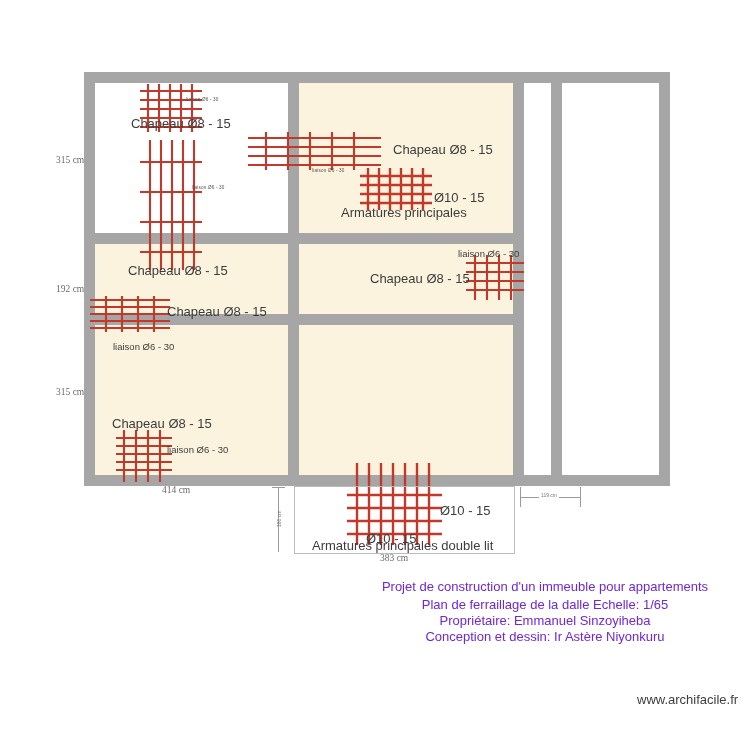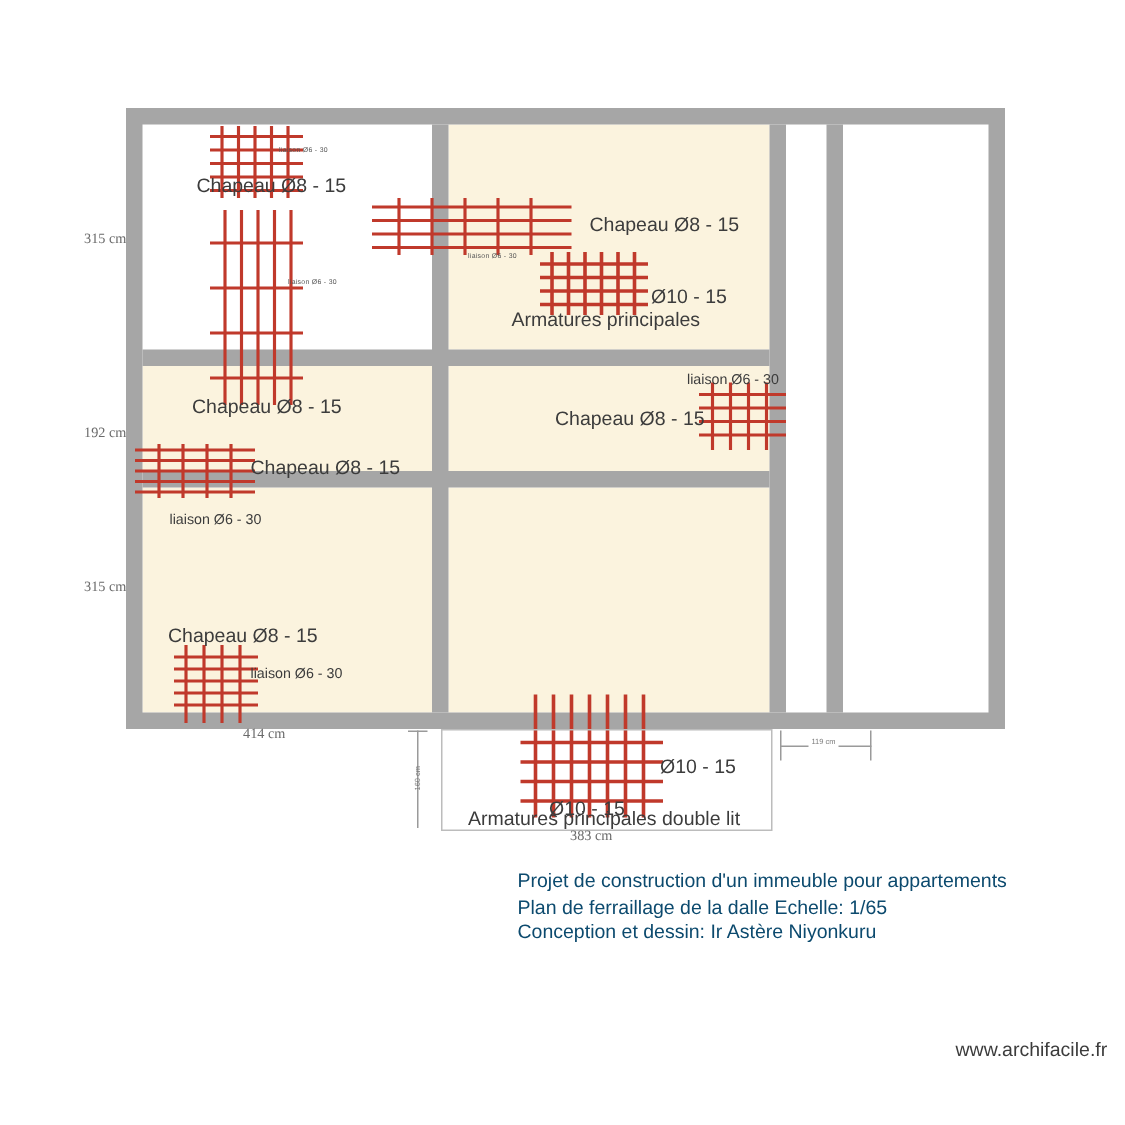--- a/index.html
+++ b/index.html
@@ -87,23 +87,24 @@
 
   
   #footer {
     position: absolute;
     left: 345px;
     top: 578px;
     width: 400px;
   }
   #footer .fline {
     font-size: 13px;
-    color: #0c4a6e;
+    color: #6d28d9;
     line-height: 17.5px;
     white-space: nowrap;
+    text-align: center;
   }
   #footer .fline.tight {
     line-height: 16px;
   }
   #site {
     position: absolute;
     left: 637px;
     top: 692px;
     font-size: 13px;
     color: #3c3c3c;
@@ -315,18 +316,19 @@
   <div class="lbl lbl-dim" style="left:380px; top:553px;">383 cm</div>
 
   <div class="dimline" style="left:520px; top:497px; width:61px; height:1px;"></div>
   <div class="dimline" style="left:520px; top:487px; width:1px; height:20px;"></div>
   <div class="dimline" style="left:580px; top:487px; width:1px; height:20px;"></div>
   <div class="lbl lbl-dim-tiny" style="left:539px; top:492px; background:#fff; padding:0 2px;">119 cm</div>
 
   <div id="footer">
     <div class="fline">Projet de construction d'un immeuble pour appartements</div>
     <div class="fline">Plan de ferraillage de la dalle  Echelle: 1/65</div>
+    <div class="fline tight">Propriétaire: Emmanuel Sinzoyiheba</div>
     <div class="fline tight">Conception et dessin: Ir Astère Niyonkuru</div>
   </div>
 
   <div id="site">www.archifacile.fr</div>
 
 </div>
 
 </body></html>

